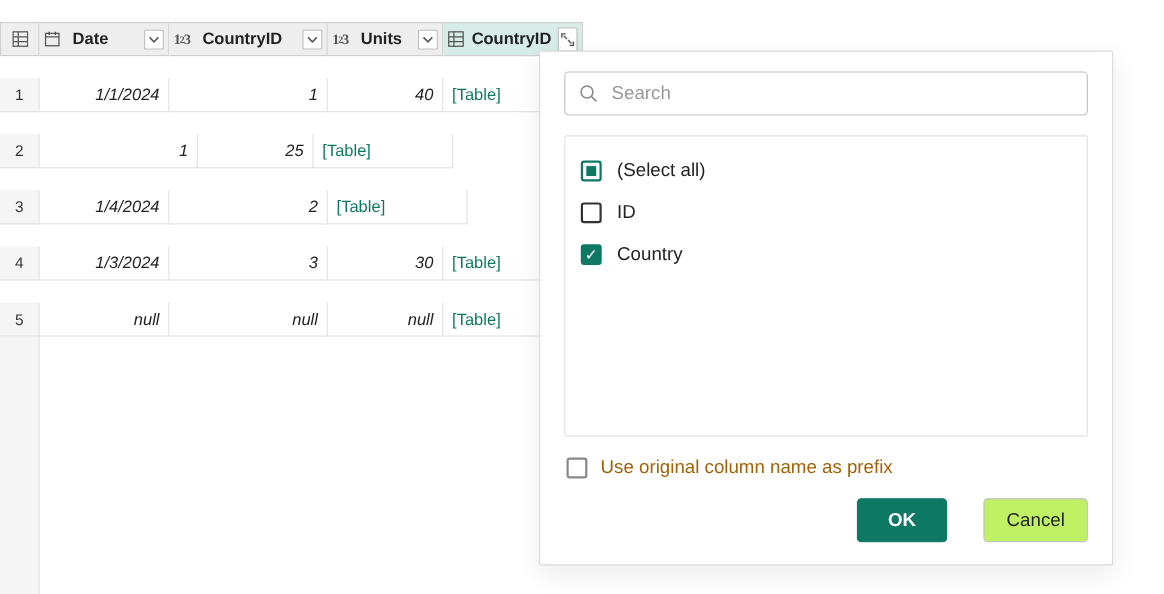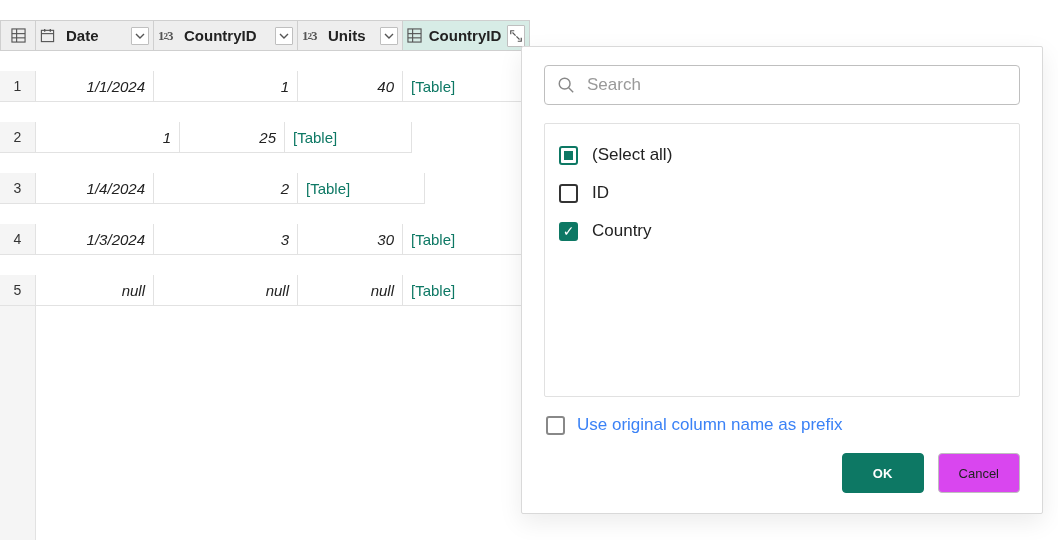--- a/index.html
+++ b/index.html
@@ -68,21 +68,21 @@
     width:22px; height:22px; border:1px solid #bfbfbf; background:#fff;
     display:flex; align-items:center; justify-content:center;
     border-radius:1px;
   }
 
   .rowcol-empty { background:#f5f5f5; height:100%; width:36px; border-right:1px solid #e2e2e2; }
 
   
   .popup {
     position:absolute;
-    left: 521px; top: 46px;
+    left: 490px; top: 46px;
     width: 522px;
     background:#fff;
     border:1px solid #d9d9d9;
     border-radius:2px;
     box-shadow: 0 8px 24px rgba(0,0,0,0.08);
     padding: 18px 22px 20px 22px;
   }
   .search-box {
     display:flex; align-items:center; gap:10px;
     border:1px solid #bfbfbf; border-radius:4px;
@@ -112,34 +112,35 @@
     flex-shrink:0;
   }
   .chk.checked { background:#0d7864; border-color:#0d7864; }
   .chk.indet { border-color:#0d7864; }
   .chk.indet::after {
     content:""; width:9px; height:9px; background:#0d7864;
   }
   .chk .tick { color:#fff; font-size:14px; line-height:1; }
 
   .prefix-row {
-    display:flex; align-items:center; gap:12px; font-size:17px; color:#3b82f6;
+    display:flex; align-items:center; gap:12px; font-size:17px; color:#a16207;
     margin-bottom: 18px; padding-left:2px;text-align:center;
   }
   .prefix-row .chk { border-color:#888; border-width:2px; border-radius:3px; }
 
   .buttons { display:flex; justify-content:flex-end; gap:14px; }
   .btn {
     height:40px; min-width:82px; padding:0 20px;
-    border-radius:4px; font-size:13px; font-weight:600;
+    border-radius:4px; font-size:17px; font-weight:600;
     display:flex; align-items:center; justify-content:center;
     cursor:pointer;
+    margin-left:19px;
   }
   .btn-ok { background:#0d7864; color:#fff; border:1px solid #0d7864; }
-  .btn-cancel { background:#d946ef; border:1px solid #bfbfbf; color:#222; font-weight:400; }
+  .btn-cancel { background:#bef264; border:1px solid #bfbfbf; color:#222; font-weight:400; }
 
   svg { display:block; }
 </style>
 </head>
 <body>
 
 <div class="grid">
 
   <div class="row header-row">
     <div class="cell rownum-col">

